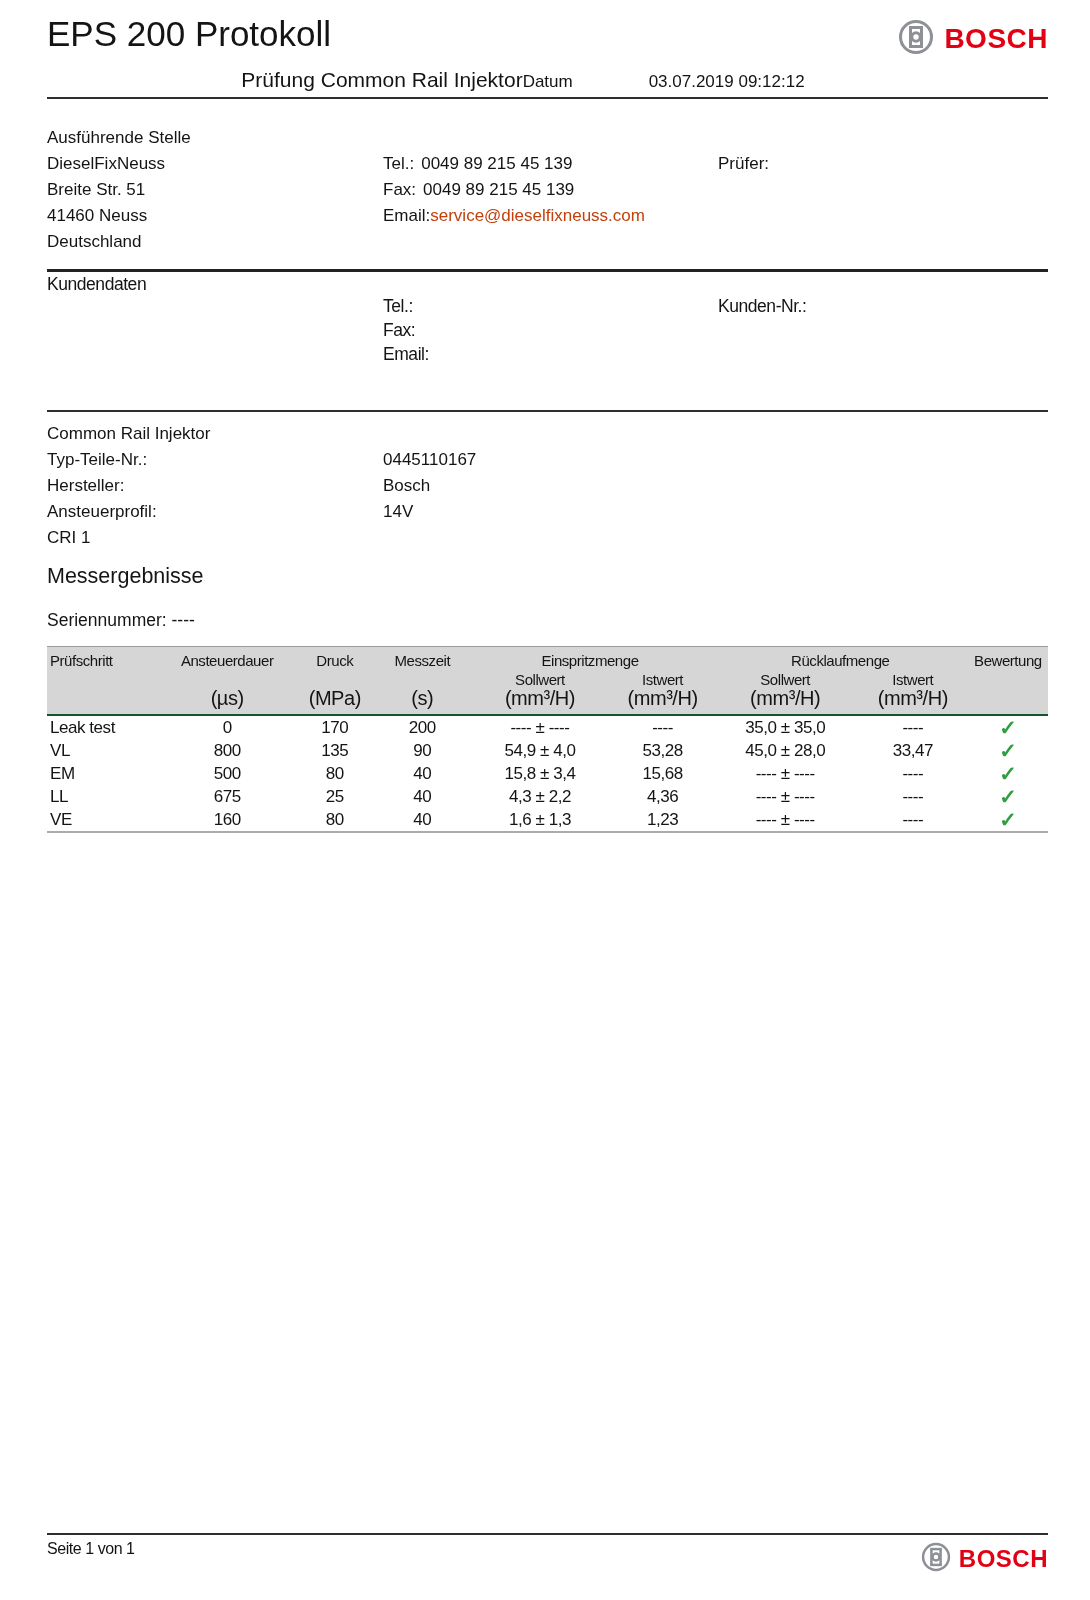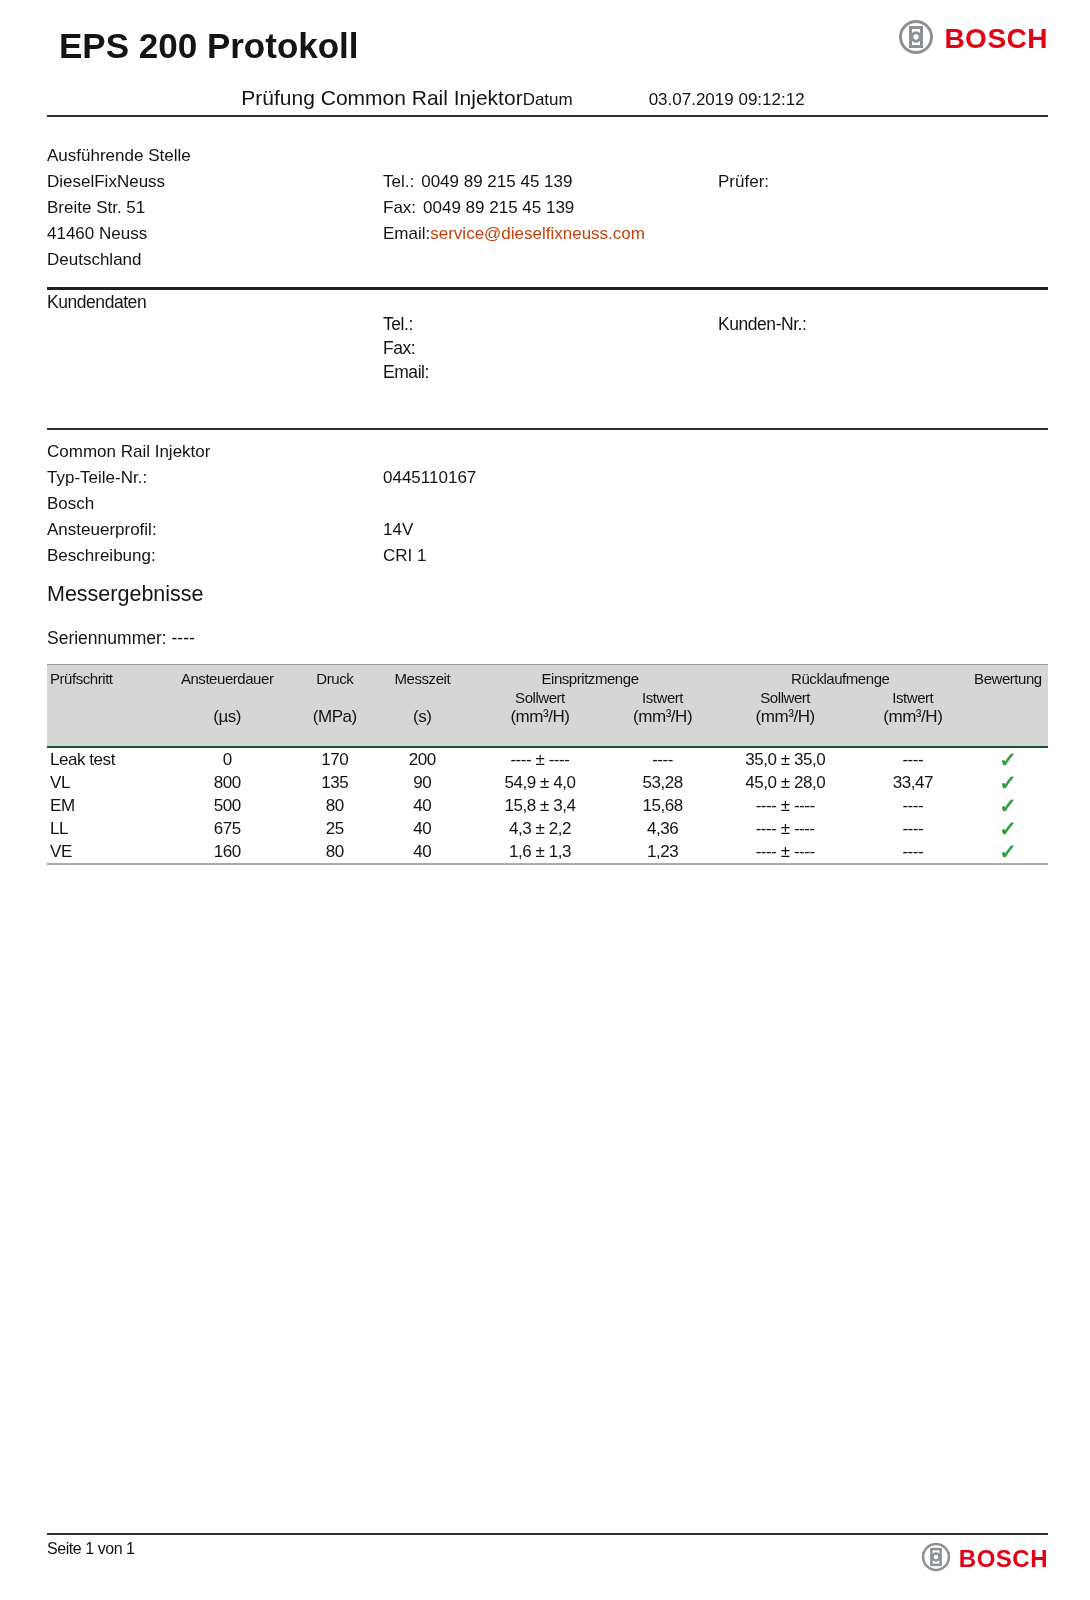--- a/index.html
+++ b/index.html
@@ -11,21 +11,21 @@
     background: #ffffff;
     font-family: "Liberation Sans", sans-serif;
     color: #141414;
     padding: 14px 42px 0 47px;
     overflow: hidden;
   }
   .narrow { letter-spacing: -0.45px; }
 
   
   .header-top { display:flex; justify-content:space-between; align-items:flex-start; }
-  .title { font-size:35px; font-weight:700; line-height:1.12; margin:12px;text-align:center; }
+  .title { font-size:35px; font-weight:400; line-height:1.12; margin:0;text-align:center; }
   .brand { display:flex; align-items:center; gap:10px; margin-top:5px; }
   .brand-word { font-size:28px; font-weight:700; letter-spacing:0.5px; line-height:1; }
   .brand.small { gap:8px; }
   .brand.small .brand-word { font-size:24px; }
   .header-sub { display:flex; justify-content:center; align-items:baseline; margin-top:9px; }
   .subtitle { font-size:21px; font-weight:400; margin:0; }
   .date-block { display:flex; width:331px; font-size:17px; }
   .date-label { width:126px; }
   .rule  { border:0; border-top:2px solid #2e2e2e; margin:5px 0 0 0; }
   .rule-thick { border:0; border-top:3px solid #222222; margin:14px 0 0 0; }
@@ -55,21 +55,21 @@
   table.results thead th {
     background:#d6d6d6;
     font-weight:400;
     font-size:15px;
     text-align:center;
     padding:0 2px;
     line-height:19px;
     letter-spacing:-0.45px;
   }
   table.results thead tr:first-child th { padding-top:4px; }
-  table.results thead tr.units th { font-size:17px; padding-bottom:20px; }
+  table.results thead tr.units th { font-size:20px; padding-bottom:6px; }
   table.results thead { border-top:1px solid #9c9c9c; border-bottom:2px solid #14532d; }
   table.results th.al, table.results td:first-child { text-align:left; padding-left:3px; }
   table.results tbody td {
     text-align:center;
     font-size:17px;
     line-height:23px;
     padding:0 2px;
     letter-spacing:-0.45px;
     white-space:nowrap;
   }
@@ -154,28 +154,28 @@
   </div>
 
   <hr class="rule">
   <div class="injector">
     <div class="line">Common Rail Injektor</div>
     <div class="inj-row">
       <span class="line">Typ-Teile-Nr.:</span>
       <span class="line">0445110167</span>
     </div>
     <div class="inj-row">
+      <span class="line">Hersteller:</span>
       <span class="line">Bosch</span>
     </div>
     <div class="inj-row">
       <span class="line">Ansteuerprofil:</span>
       <span class="line">14V</span>
     </div>
     <div class="inj-row">
-      <span class="line">Beschreibung:</span>
       <span class="line">CRI 1</span>
     </div>
   </div>
 
   <h3 class="results-heading">Messergebnisse</h3>
   <div class="serial-line">
     <span>Seriennummer:</span>
     <span>----</span>
   </div>
 

